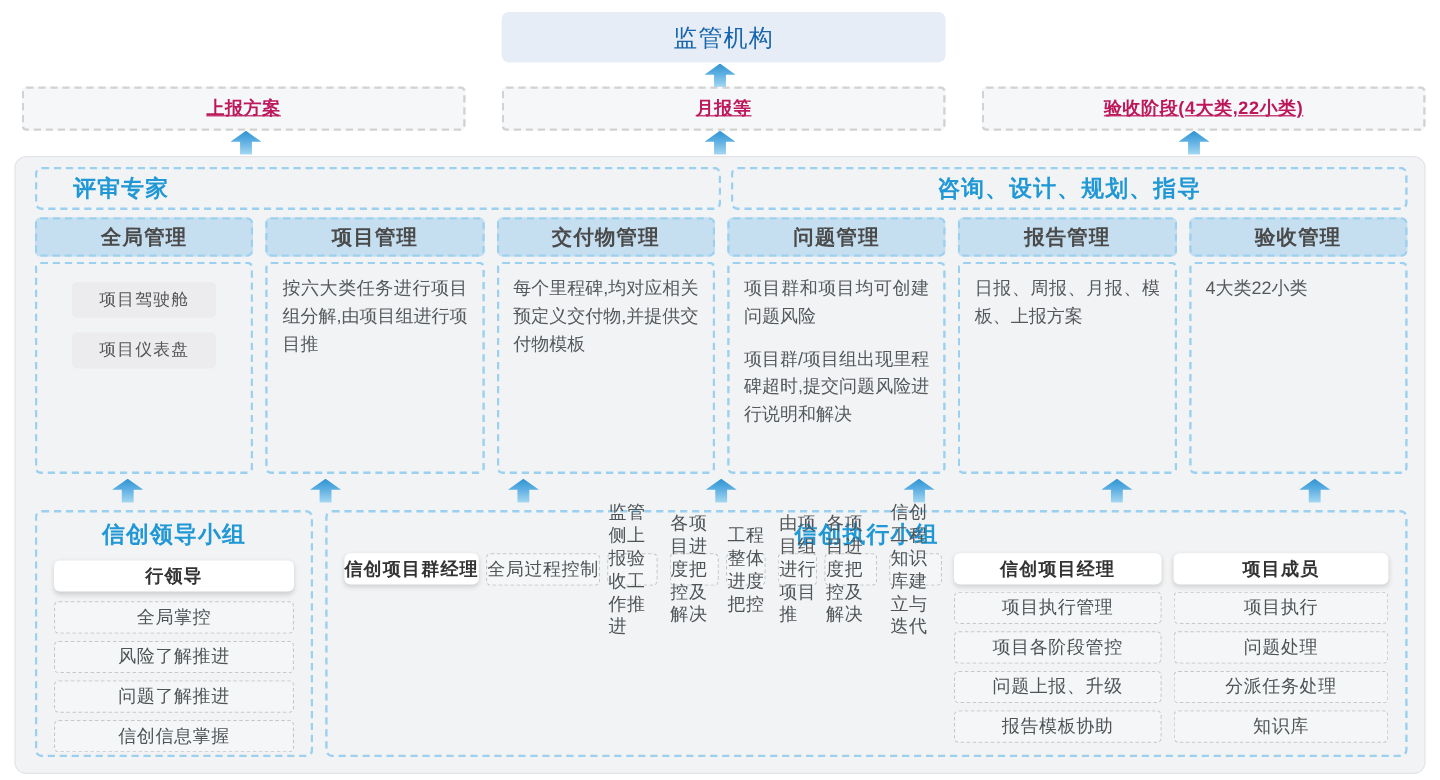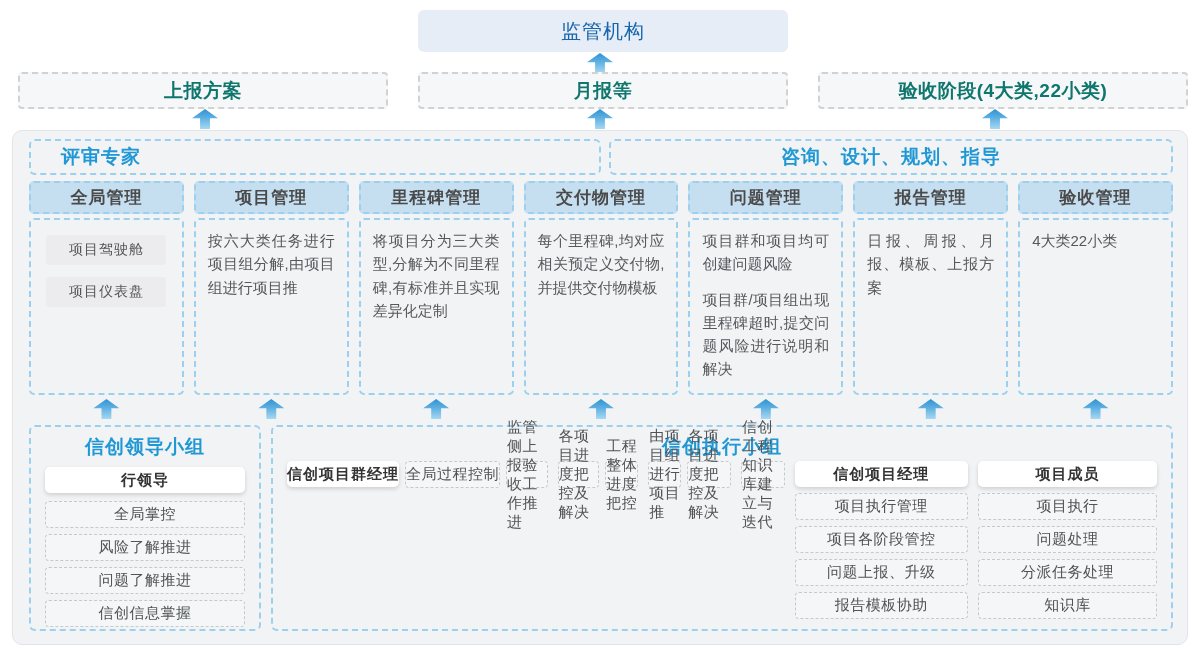--- a/index.html
+++ b/index.html
@@ -15,21 +15,21 @@
     position:absolute; left:418px; top:10px; width:370px; height:42px;
     background:#e7edf6; border-radius:6px;
     display:flex; align-items:center; justify-content:center;
     color:#1766ad; font-size:20px; font-weight:normal; letter-spacing:1px;
   }
   
   .channel {
     position:absolute; top:72px; height:37px;
     background:#f6f7f8; border:2px dashed #d2d2d2; border-radius:4px;
     display:flex; align-items:center; justify-content:center;
-    font-size:19px; font-weight:bold; color:#0f766e; letter-spacing:0.5px;
+    font-size:15px; font-weight:bold; color:#be185d; letter-spacing:0.5px;text-decoration:underline;
   }
   .ch1 { left:18px; width:370px; }
   .ch2 { left:418px; width:370px; }
   .ch3 { left:818px; width:370px; }
   
   .arrow-up {
     width:26px; height:20px;
     clip-path: polygon(50% 0, 100% 46%, 69% 46%, 69% 100%, 31% 100%, 31% 46%, 0 46%);
     background: linear-gradient(to bottom, #2e93d2 0%, #5fb0e2 45%, #a6d8f2 100%);
   }
@@ -130,26 +130,20 @@
       <div class="col-h">全局管理</div>
       <div class="col-b">
         <div class="tag">项目驾驶舱</div>
         <div class="tag">项目仪表盘</div>
       </div>
     </div>
     <div class="col">
       <div class="col-h">项目管理</div>
       <div class="col-b">
         <div class="para">按六大类任务进行项目组分解,由项目组进行项目推</div>
-      </div>
-    </div>
-    <div class="col">
-      <div class="col-h">里程碑管理</div>
-      <div class="col-b">
-        <div class="para">将项目分为三大类型,分解为不同里程碑,有标准并且实现差异化定制</div>
       </div>
     </div>
     <div class="col">
       <div class="col-h">交付物管理</div>
       <div class="col-b">
         <div class="para">每个里程碑,均对应相关预定义交付物,并提供交付物模板</div>
       </div>
     </div>
     <div class="col">
       <div class="col-h">问题管理</div>

